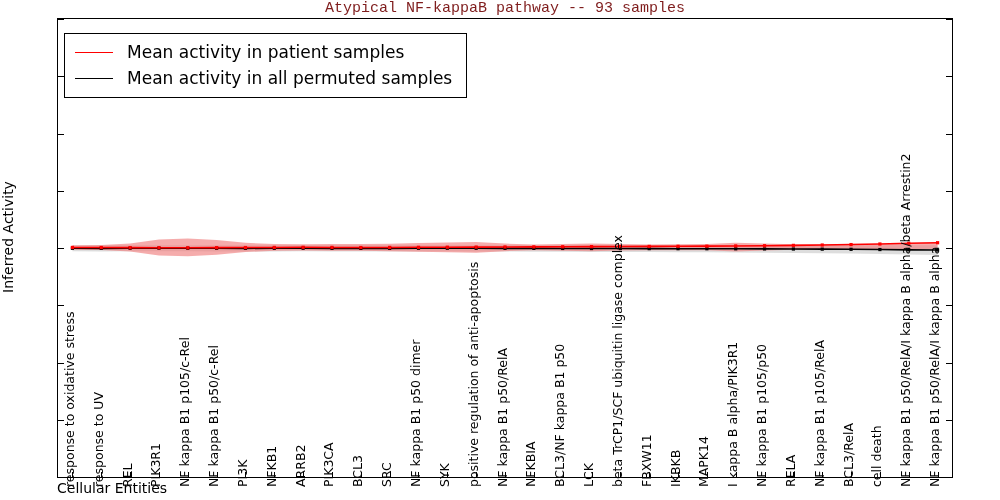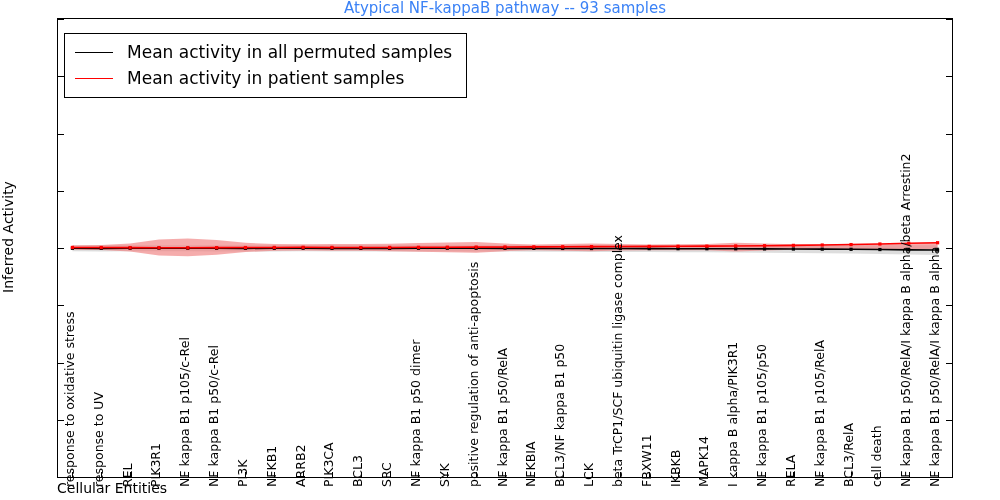--- a/index.html
+++ b/index.html
@@ -7,22 +7,22 @@
     width:1000px;height:500px;
     background:#ffffff;
     font-family:"DejaVu Sans", sans-serif;
     overflow:hidden;
   }
   #figure{position:relative;width:1000px;height:500px;}
 
   
   #chart-title{
     position:absolute;left:57px;top:-1px;width:896px;
-    text-align:center;font-size:15px;color:#3b82f6;
-    line-height:19px;white-space:nowrap;
+    text-align:center;font-size:15px;color:#7f1d1d;
+    line-height:19px;white-space:nowrap;font-family:Liberation Mono, monospace;
   }
 
   
   #plot-area{
     position:absolute;left:57px;top:18px;width:896px;height:460px;
     border:1.3px solid #000;box-sizing:border-box;background:#fff;
   }
   #plot-clip{position:absolute;inset:0;overflow:hidden;}
   #plot-svg{position:absolute;left:0;top:0;}
 
@@ -241,22 +241,22 @@
       <div class="xtick-label" style="left: 796.887px; top: 474px; height: auto; position: absolute; transform-origin: left bottom; transform: rotate(-90deg);">RELA</div>
       <div class="xtick-label" style="left: 825.726px; top: 474px; height: auto; position: absolute; transform-origin: left bottom; transform: rotate(-90deg);">NF kappa B1 p105/RelA</div>
       <div class="xtick-label" style="left: 854.565px; top: 474px; height: auto; position: absolute; transform-origin: left bottom; transform: rotate(-90deg);">BCL3/RelA</div>
       <div class="xtick-label" style="left: 883.403px; top: 474px; height: auto; position: absolute; transform-origin: left bottom; transform: rotate(-90deg);">cell death</div>
       <div class="xtick-label" style="left: 912.242px; top: 474px; height: auto; position: absolute; transform-origin: left bottom; transform: rotate(-90deg);">NF kappa B1 p50/RelA/I kappa B alpha/beta Arrestin2</div>
       <div class="xtick-label" style="left: 941.081px; top: 474px; height: auto; position: absolute; transform-origin: left bottom; transform: rotate(-90deg);">NF kappa B1 p50/RelA/I kappa B alpha</div>
     </div>
 
   <div id="legend">
     <div class="legend-row">
+      <span class="legend-swatch" style="border-top:1.6px solid #ff0000;"></span>
+      <span class="legend-text">Mean activity in patient samples</span>
+    </div>
+    <div class="legend-row">
       <span class="legend-swatch" style="border-top:1.6px solid #000000;"></span>
       <span class="legend-text">Mean activity in all permuted samples</span>
     </div>
-    <div class="legend-row">
-      <span class="legend-swatch" style="border-top:1.6px solid #ff0000;"></span>
-      <span class="legend-text">Mean activity in patient samples</span>
-    </div>
   </div>
 
 </div>
 
 </body></html>

